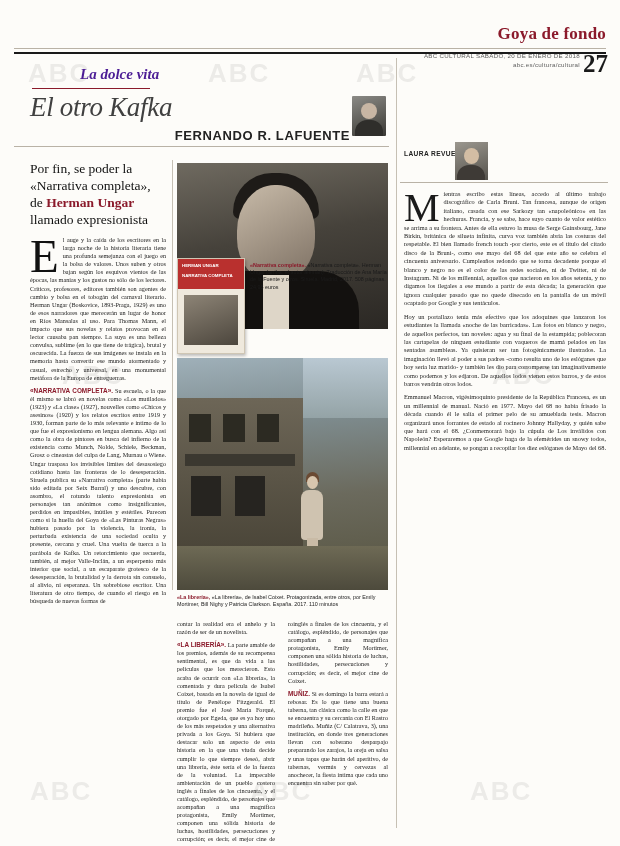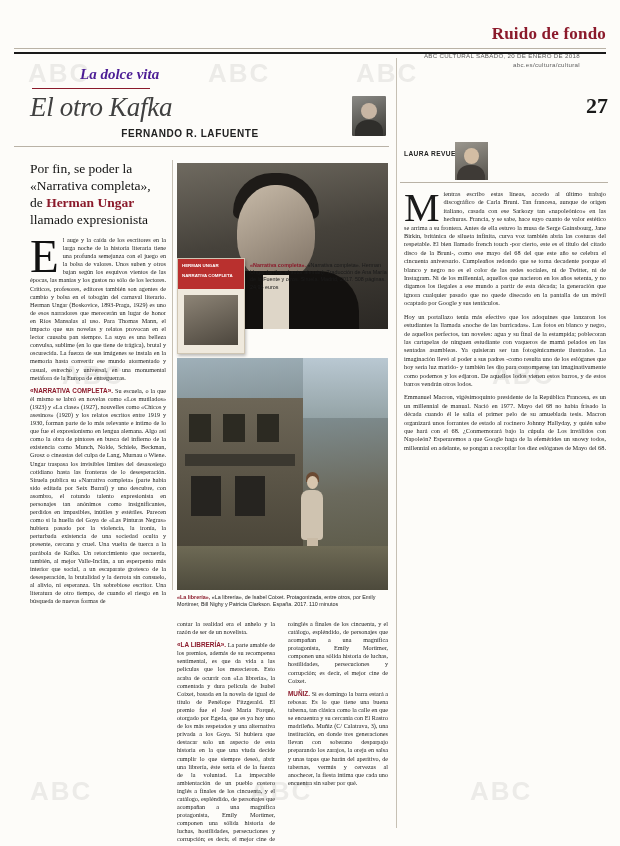--- a/index.html
+++ b/index.html
@@ -42,21 +42,21 @@
   }
   .masthead-sub{
     position:absolute;right:40px;top:34px;
     font-family:"Liberation Sans", sans-serif;
     font-size:6.2px;color:#5d5d5d;letter-spacing:.3px;
     text-align:right;line-height:9px;
   }
   .pagenum{
     position:absolute;right:12px;top:32px;
     font-family:"Liberation Serif", serif;
-    font-size:22px;font-weight:bold;color:#1a1a1a;margin-top:43px;
+    font-size:25px;font-weight:bold;color:#1a1a1a;
   }
   .rule-main{
     position:absolute;left:14px;right:14px;top:52px;
     border-top:2px solid #1a1a1a;
   }
   
   .vrule{
     position:absolute;width:0;border-left:1px solid #c6c0b4;
   }
   
@@ -71,23 +71,23 @@
     border-top:1.5px solid #8b1a2b;
   }
   .headline{
     position:absolute;left:30px;top:92px;
     font-family:"Liberation Serif", serif;
     font-style:italic;font-size:27px;color:#404040;
     letter-spacing:-.3px;
   }
   .byline{
     position:absolute;left:30px;top:128px;width:320px;
-    text-align:center;
-    font-family:"Liberation Sans", sans-serif;
-    font-weight:bold;font-size:10px;letter-spacing:.6px;color:#222;
+    text-align:right;
+    font-family:"Liberation Sans", sans-serif;
+    font-weight:bold;font-size:13px;letter-spacing:.6px;color:#222;
   }
   .author-photo{
     position:absolute;left:352px;top:96px;width:34px;height:40px;
     background:linear-gradient(160deg,#8b8a86 0%,#5a5954 60%,#3a3935 100%);
     border-radius:1px;overflow:hidden;
   }
   .author-photo:after{
     content:"";position:absolute;left:9px;top:7px;width:16px;height:16px;
     border-radius:50%;background:#c8b6a4;
   }
@@ -262,21 +262,21 @@
   <div class="wm" style="left:208px;top:58px;">ABC</div>
   <div class="wm" style="left:356px;top:58px;">ABC</div>
   <div class="wm" style="left:62px;top:360px;">ABC</div>
   <div class="wm" style="left:278px;top:360px;">ABC</div>
   <div class="wm" style="left:492px;top:360px;">ABC</div>
   <div class="wm" style="left:30px;top:776px;">ABC</div>
   <div class="wm" style="left:250px;top:776px;">ABC</div>
   <div class="wm" style="left:470px;top:776px;">ABC</div>
 
   <div class="masthead">
-    <div class="brand">Ruido de fondo</div>
+    <div class="brand">Goya de fondo</div>
     <div class="brandline"></div>
     <div class="masthead-sub" style="right:40px;top:33px;">ABC CULTURAL SÁBADO, 20 DE ENERO DE 2018</div>
     <div class="masthead-sub" style="right:40px;top:42px;">abc.es/cultura/cultural</div>
     <div class="pagenum">27</div>
   </div>
   <div class="rule-main"></div>
 
   <div class="vrule" style="left:396px;top:58px;height:770px;"></div>
   <div class="vrule" style="left:172px;top:160px;height:430px;"></div>
 

